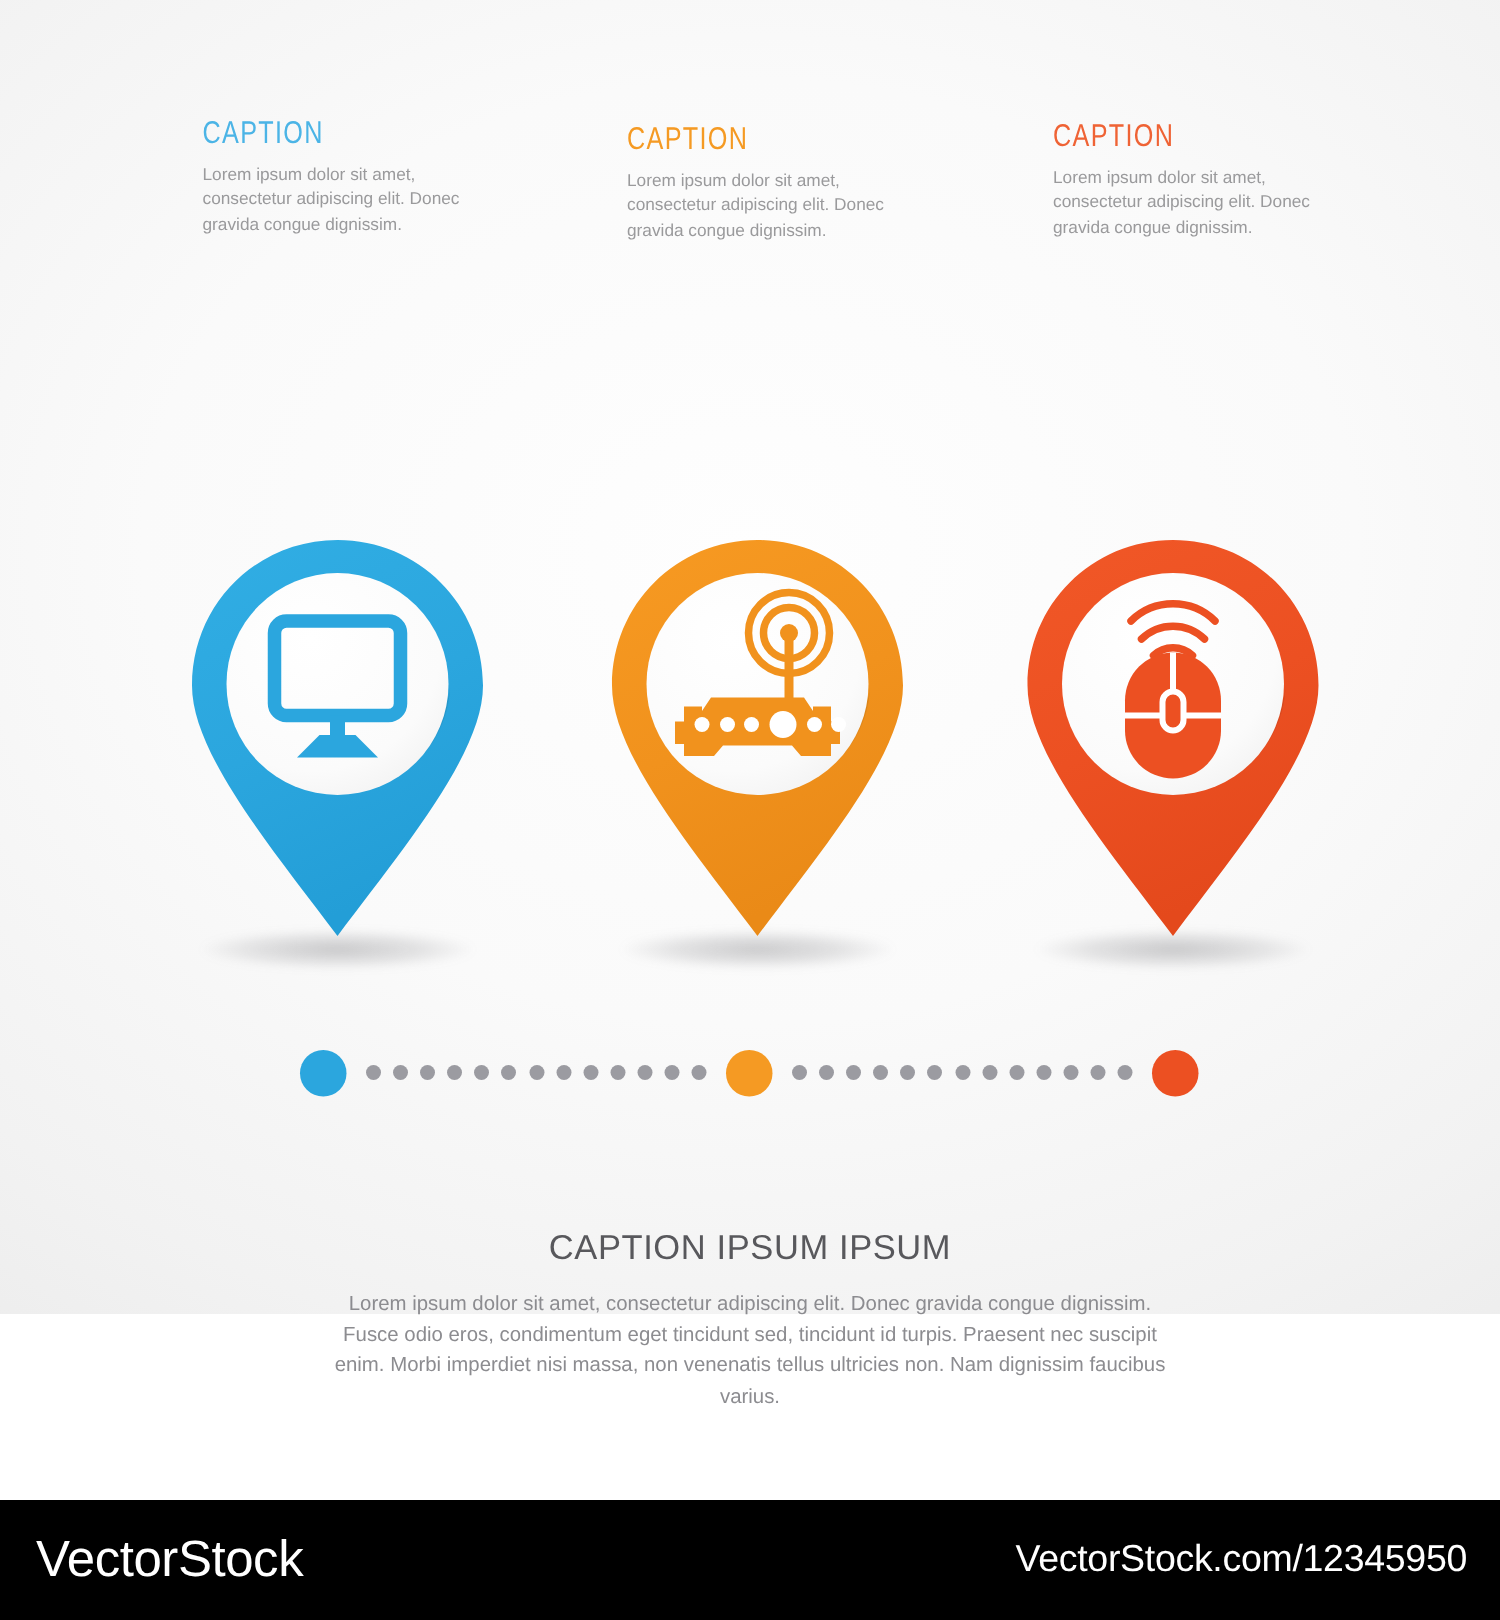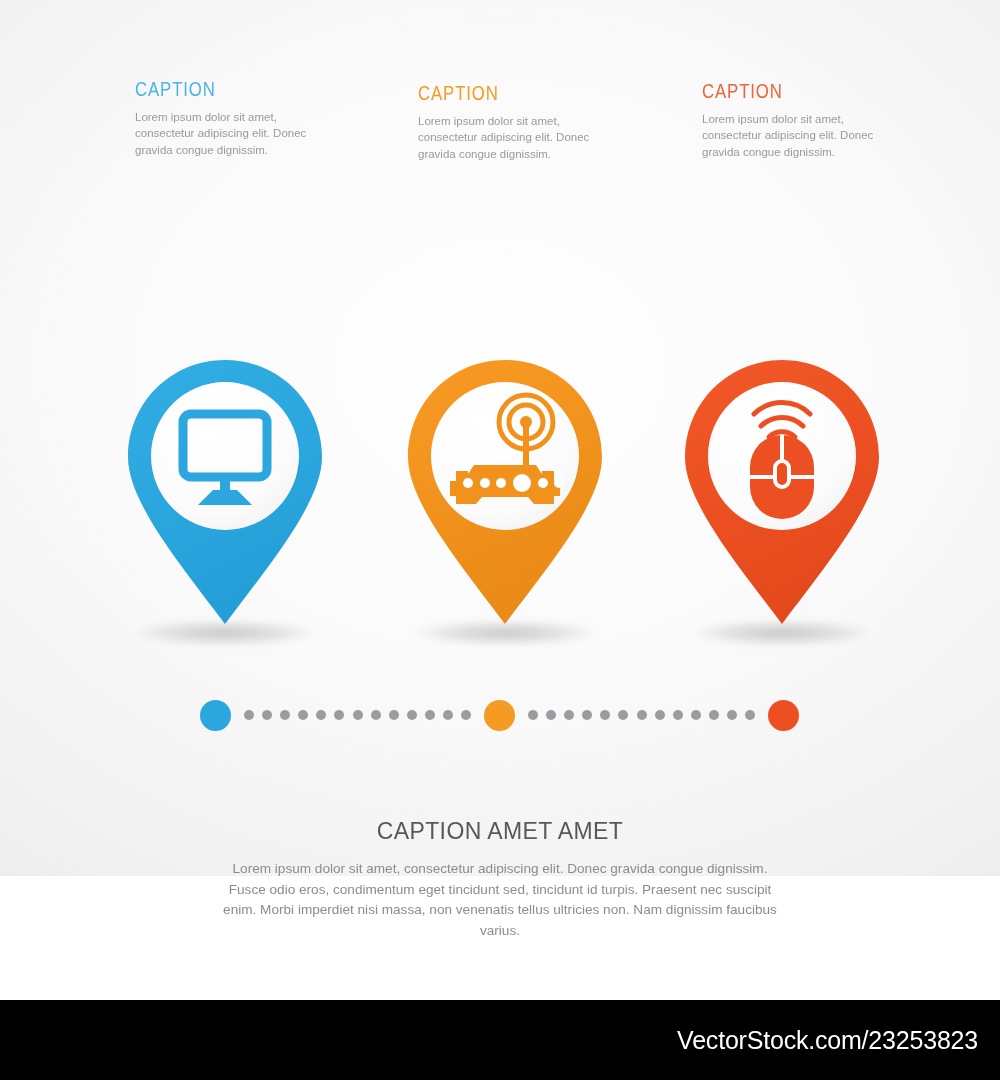--- a/index.html
+++ b/index.html
@@ -259,21 +259,22 @@
         <div class="tl-dot" style="left: 454.571px; background: rgb(155, 155, 161);"></div>
         <div class="tl-dot" style="left: 472.643px; background: rgb(155, 155, 161);"></div>
         <div class="tl-dot" style="left: 490.714px; background: rgb(155, 155, 161);"></div>
         <div class="tl-dot" style="left: 508.786px; background: rgb(155, 155, 161);"></div>
         <div class="tl-dot" style="left: 526.857px; background: rgb(155, 155, 161);"></div>
         <div class="tl-dot" style="left: 544.929px; background: rgb(155, 155, 161);"></div>
       </div>
   </div>
 
   <div class="bottom">
-    <div class="bottom-title">CAPTION AMET AMET</div>
+    <div class="bottom-title">CAPTION IPSUM IPSUM</div>
     <div class="bottom-body">Lorem ipsum dolor sit amet, consectetur adipiscing elit. Donec gravida congue dignissim. Fusce odio eros, condimentum eget tincidunt sed, tincidunt id turpis. Praesent nec suscipit enim. Morbi imperdiet nisi massa, non venenatis tellus ultricies non. Nam dignissim faucibus varius.</div>
   </div>
 
   <div class="wm">
-    <div class="wm-right">VectorStock.com/23253823</div>
+    <div class="wm-left">VectorStock</div>
+    <div class="wm-right">VectorStock.com/12345950</div>
   </div>
 
 </div>
 
 </body></html>

